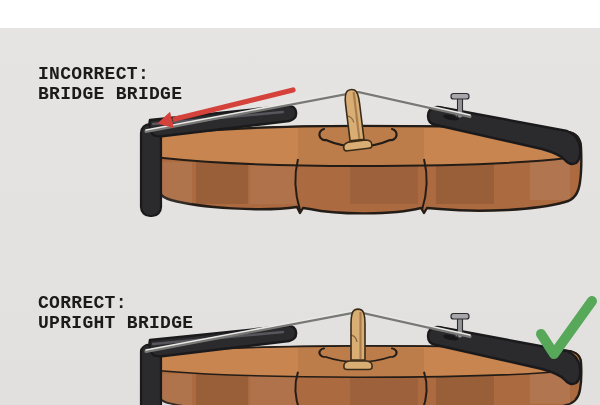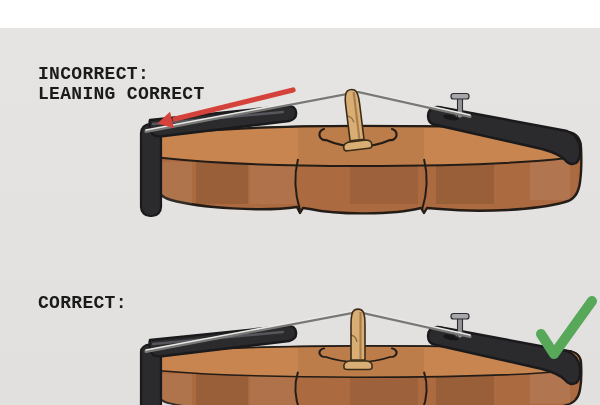--- a/index.html
+++ b/index.html
@@ -29,25 +29,26 @@
   .arrow-svg{position:absolute;left:148px;top:48px;width:160px;height:58px;}
   .check-svg{position:absolute;left:523px;top:262px;width:80px;height:78px;}
 </style>
 </head>
 <body>
 
 <div class="canvas">
 
   <div class="heading heading-incorrect">
     <div>INCORRECT:</div>
-    <div>LEANING CORRECT</div>
+    <div>BRIDGE BRIDGE</div>
   </div>
 
   <div class="heading heading-correct">
     <div>CORRECT:</div>
+    <div>UPRIGHT BRIDGE</div>
   </div>
 
   <svg class="violin-svg violin-top" viewBox="0 0 460 165">
     <defs>
 
       <g id="vbody">
         <path stroke="#241d17" stroke-width="2.4" stroke-linejoin="round" d="M14,66 C70,59 150,56 220,56 C300,56 380,57 430,62 Q442,64 443,77 Q444,98 442,112 Q440,129 427,132 C398,140 344,143 302,139 L289,138 L286,143 L283,138 C255,145 200,145 172,139 L165,138 L162,143 L159,137 C125,142 62,138 33,130 Q18,126 16,110 Q12,86 14,66 Z" fill="#ab6a40"></path>
         <rect x="16" y="92" width="38" height="42" fill="rgba(255,255,255,0.07)"></rect>
         <rect x="58" y="90" width="52" height="44" fill="rgba(0,0,0,0.10)"></rect>
         <rect x="112" y="90" width="46" height="44" fill="rgba(255,255,255,0.06)"></rect>

